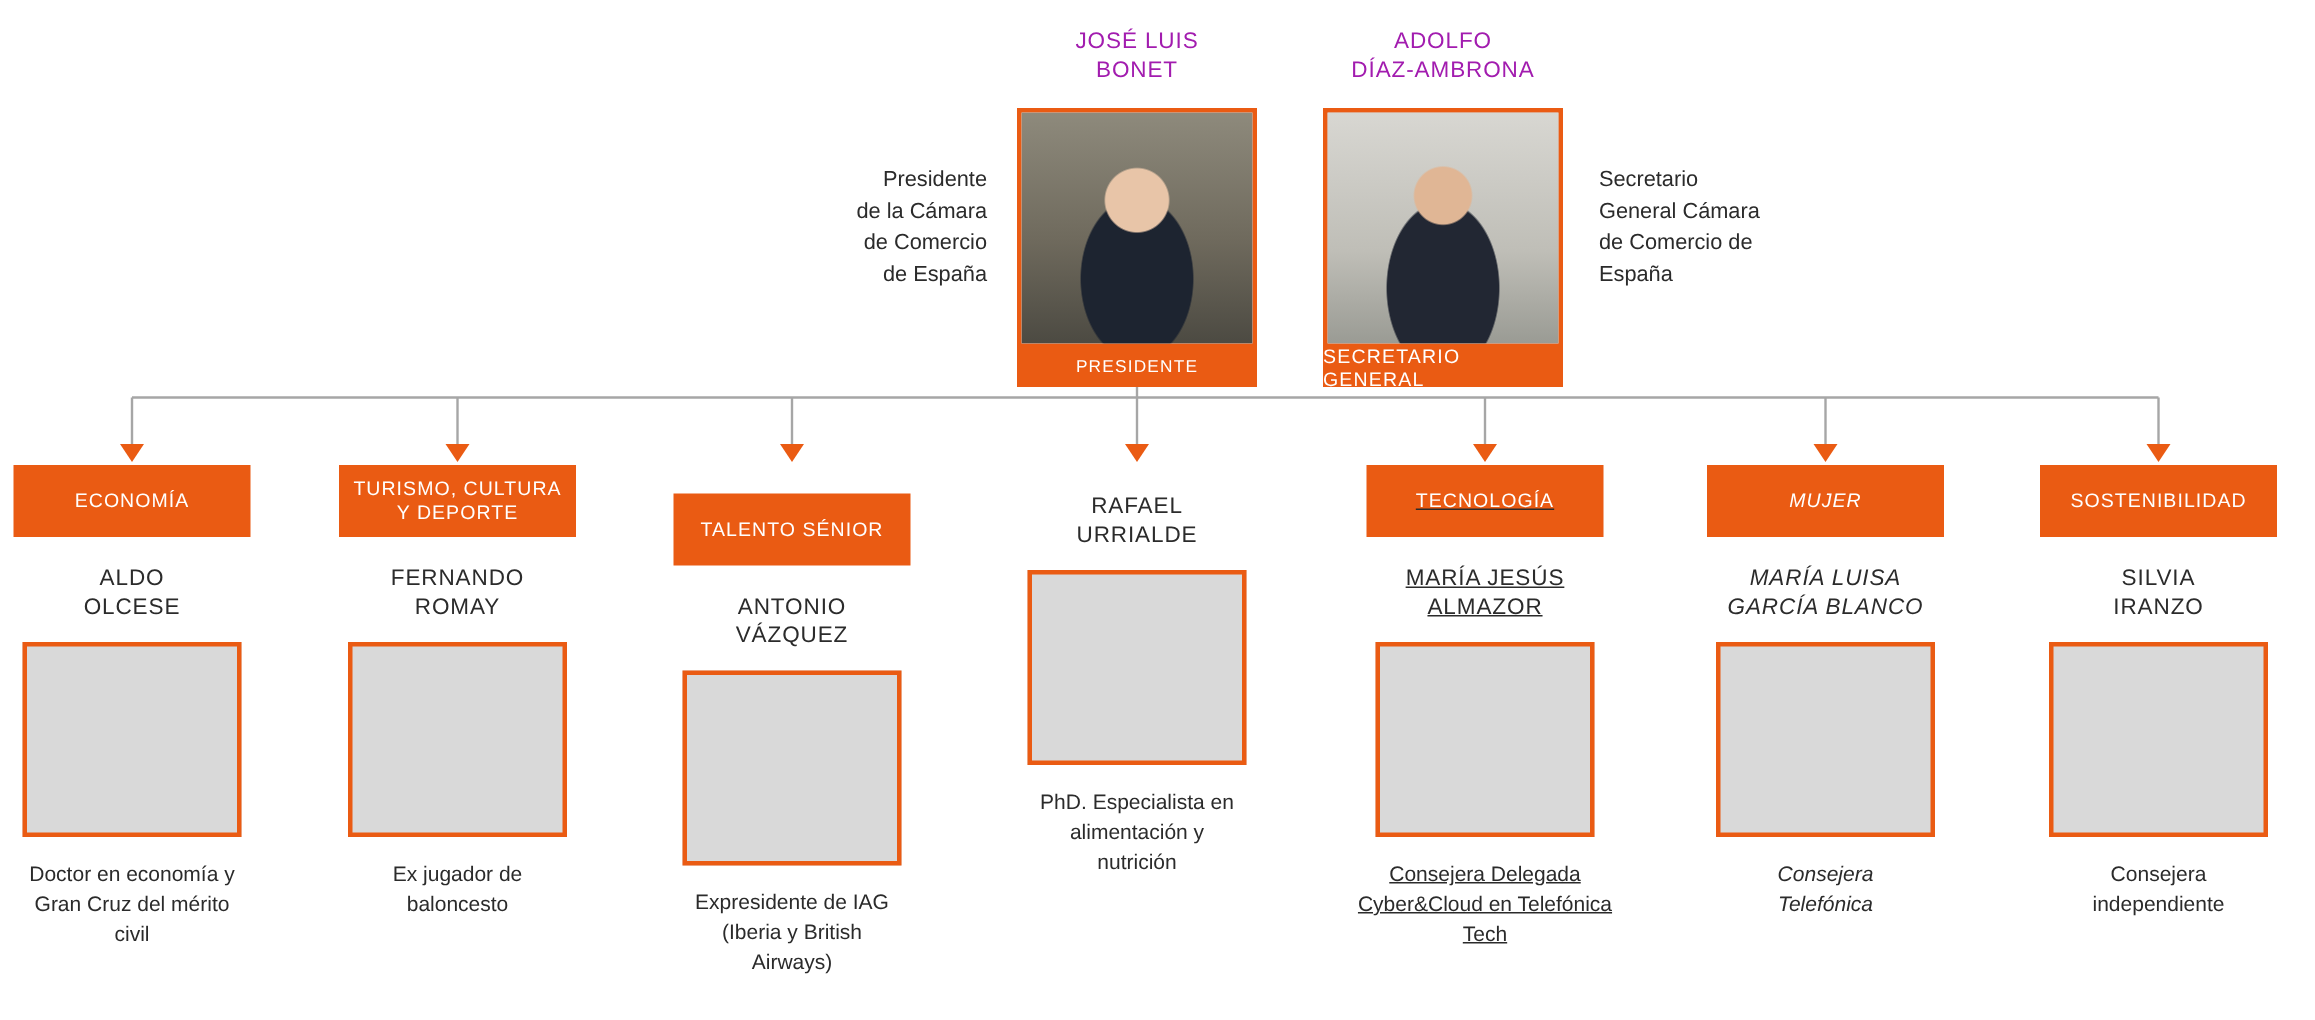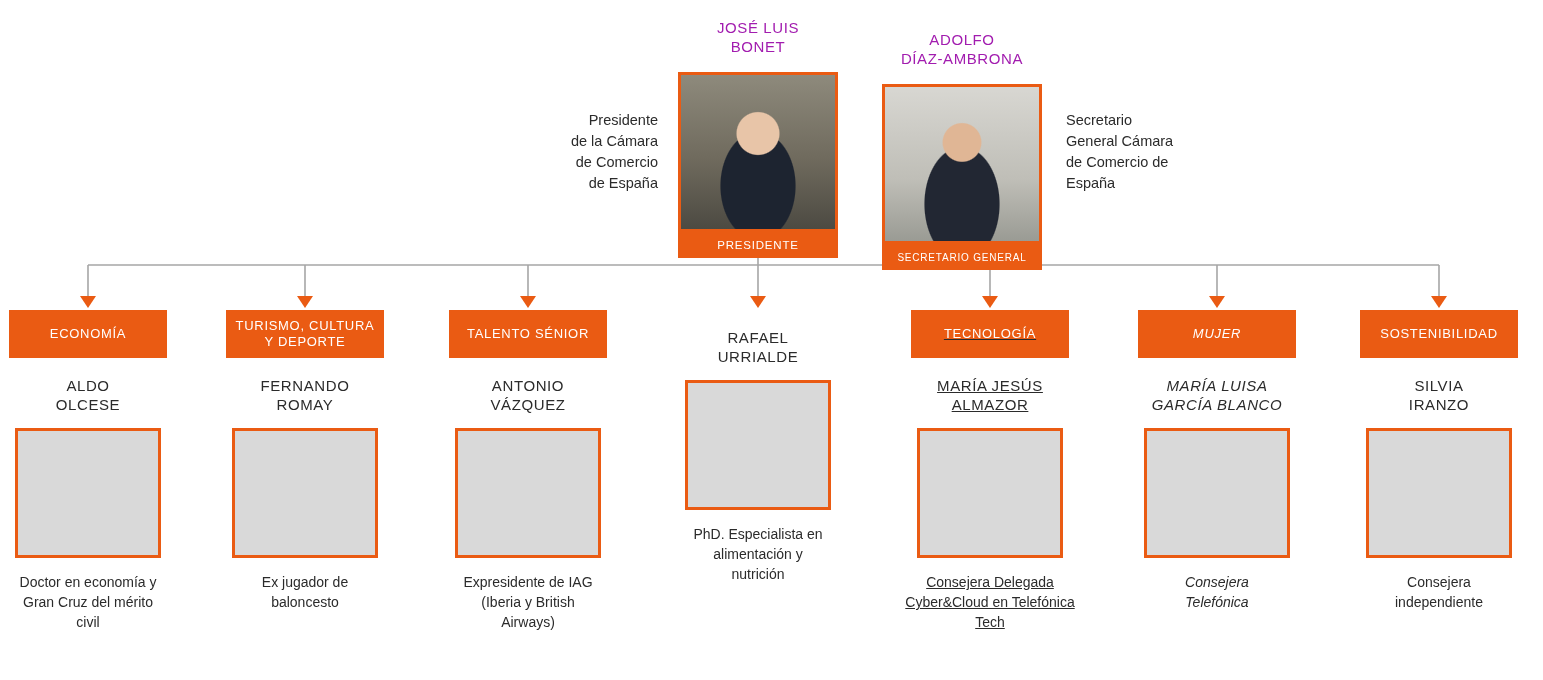--- a/index.html
+++ b/index.html
@@ -216,27 +216,27 @@
     <div class="photo-frame" style="margin-top:16px;">
       <div class="pic p-bonet"></div>
     </div>
     <div class="role-bar">PRESIDENTE</div>
   </div>
   <div class="side-text right-align" style="left:498px; top:110px; width:160px;">Presidente
 de la Cámara
 de Comercio
 de España</div>
 
-  <div class="leader" style="left:882px; top:18px;margin-top:12px;">
+  <div class="leader" style="left:882px; top:18px;">
     <div class="leader-name">ADOLFO
 DÍAZ-AMBRONA</div>
     <div class="photo-frame" style="margin-top:16px;">
       <div class="pic p-adolfo"></div>
     </div>
-    <div class="role-bar" style="font-size:10px;">SECRETARIO GENERAL</div>
+    <div class="role-bar" style="font-size:13px;">SECRETARIO GENERAL</div>
   </div>
   <div class="side-text" style="left:1066px; top:110px; width:180px;">Secretario
 General Cámara
 de Comercio de
 España</div>
 
   <div class="commission" style="left:-12px;">
     <div class="comm-chip">ECONOMÍA</div>
     <div class="comm-person-name">ALDO
 OLCESE</div>
@@ -253,21 +253,21 @@
 Y DEPORTE</div>
     <div class="comm-person-name">FERNANDO
 ROMAY</div>
     <div class="comm-photo">
       <div class="pic p-romay"></div>
     </div>
     <div class="comm-desc">Ex jugador de
 baloncesto</div>
   </div>
 
-  <div class="commission" style="left:428px;">
+  <div class="commission" style="left:428px;margin-top:19px;">
     <div class="comm-chip">TALENTO SÉNIOR</div>
     <div class="comm-person-name">ANTONIO
 VÁZQUEZ</div>
     <div class="comm-photo">
       <div class="pic p-vazquez"></div>
     </div>
     <div class="comm-desc">Expresidente de IAG
 (Iberia y British
 Airways)</div>
   </div>

